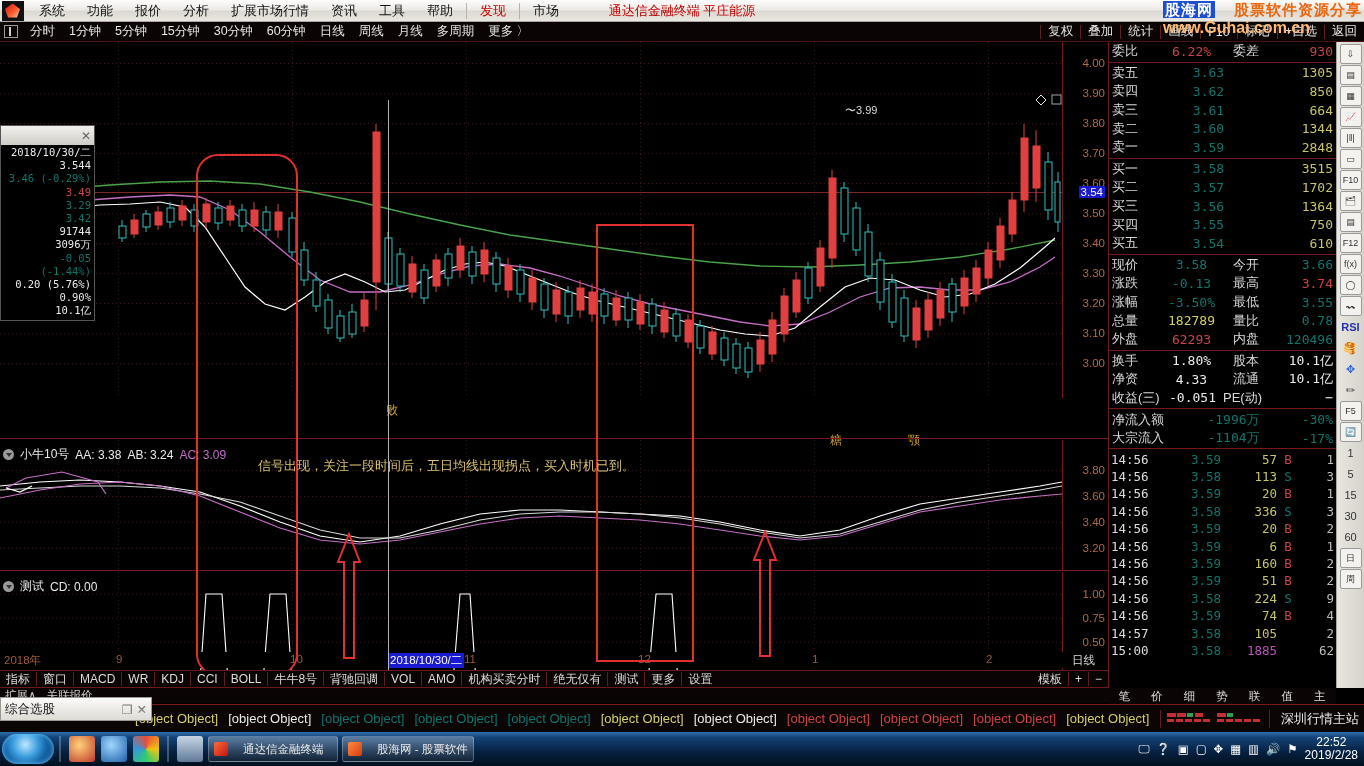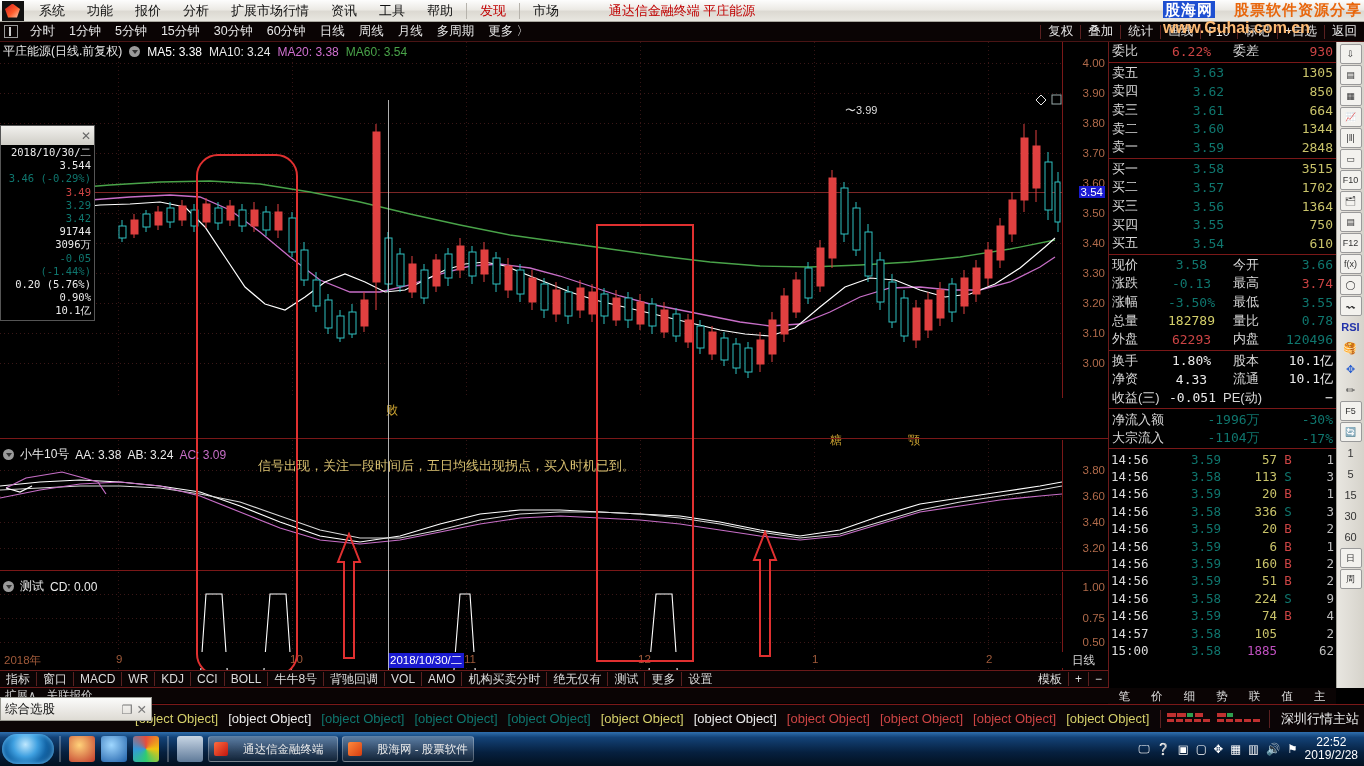--- a/index.html
+++ b/index.html
@@ -503,21 +503,21 @@
       <div class="vgrid" style="left:640px;height:118px"></div>
       <div class="vgrid" style="left:814px;height:118px"></div>
       <div class="vgrid" style="left:988px;height:118px"></div>
       <svg width="1062" height="118" style="position:absolute;left:0;top:0">
         <path d="M0,116 L190,116 L200,110 L206,22 L222,22 L228,110 L240,116 L1062,116" fill="none" stroke="#ffffff" stroke-width="1.1"></path>
         <path d="M255,116 L263,110 L270,22 L286,22 L292,110 L300,116" fill="none" stroke="#ffffff" stroke-width="1.1"></path>
         <path d="M445,116 L453,110 L460,22 L470,22 L476,110 L484,116" fill="none" stroke="#ffffff" stroke-width="1.1"></path>
         <path d="M640,116 L648,110 L656,22 L672,22 L678,110 L686,116" fill="none" stroke="#ffffff" stroke-width="1.1"></path>
       </svg>
       <div class="paxis" style="height:118px">
-        <div style="top:9px">1.00</div>
+        <div style="top:16px">1.00</div>
         <div style="top:40px">0.75</div>
         <div style="top:64px">0.50</div>
       </div>
       <div class="axis-vline" style="height:118px"></div>
     </div>
     <div class="sub-head" style="top:536px">
       <span class="dot-btn"></span>
       <span class="t">测试</span>
       <span class="w">CD: 0.00</span>
     </div>
@@ -557,28 +557,20 @@
       <div class="g">3.42</div>
       <div class="w">91744</div>
       <div class="w">3096万</div>
       <div class="g">-0.05 (-1.44%)</div>
       <div class="w">0.20 (5.76%)</div>
       <div class="w">0.90%</div>
       <div class="w">10.1亿</div>
     </div>
   </div>
 
-  <div class="chart-head">
-    <span class="cname">平庄能源(日线.前复权)</span>
-    <span class="dot-btn"></span>
-    <span class="ma5">MA5: 3.38</span>
-    <span class="ma10">MA10: 3.24</span>
-    <span class="ma20">MA20: 3.38</span>
-    <span class="ma60">MA60: 3.54</span>
-  </div>
 
   <div class="dateaxis">
     <span style="left:4px">2018年</span>
     <span style="left:116px">9</span>
     <span style="left:290px">10</span>
     <span style="left:464px">11</span>
     <span style="left:638px">12</span>
     <span style="left:812px">1</span>
     <span style="left:986px">2</span>
     <span class="date-hl" style="left:388px">2018/10/30/二</span>

